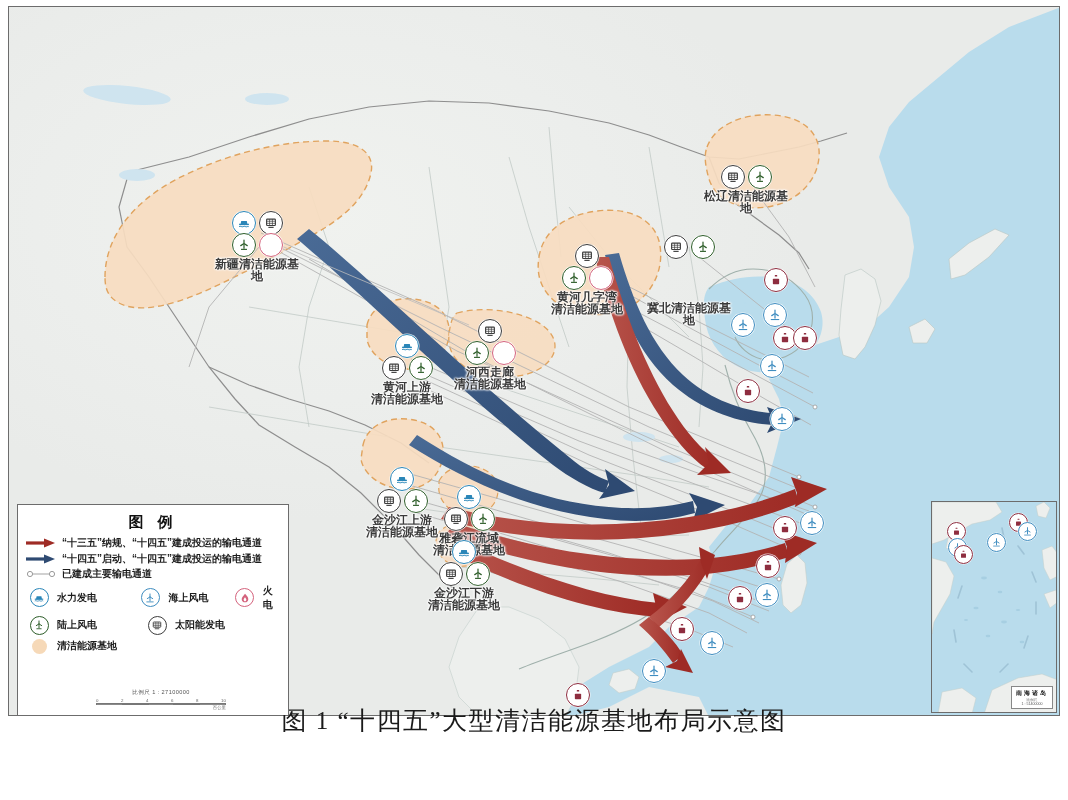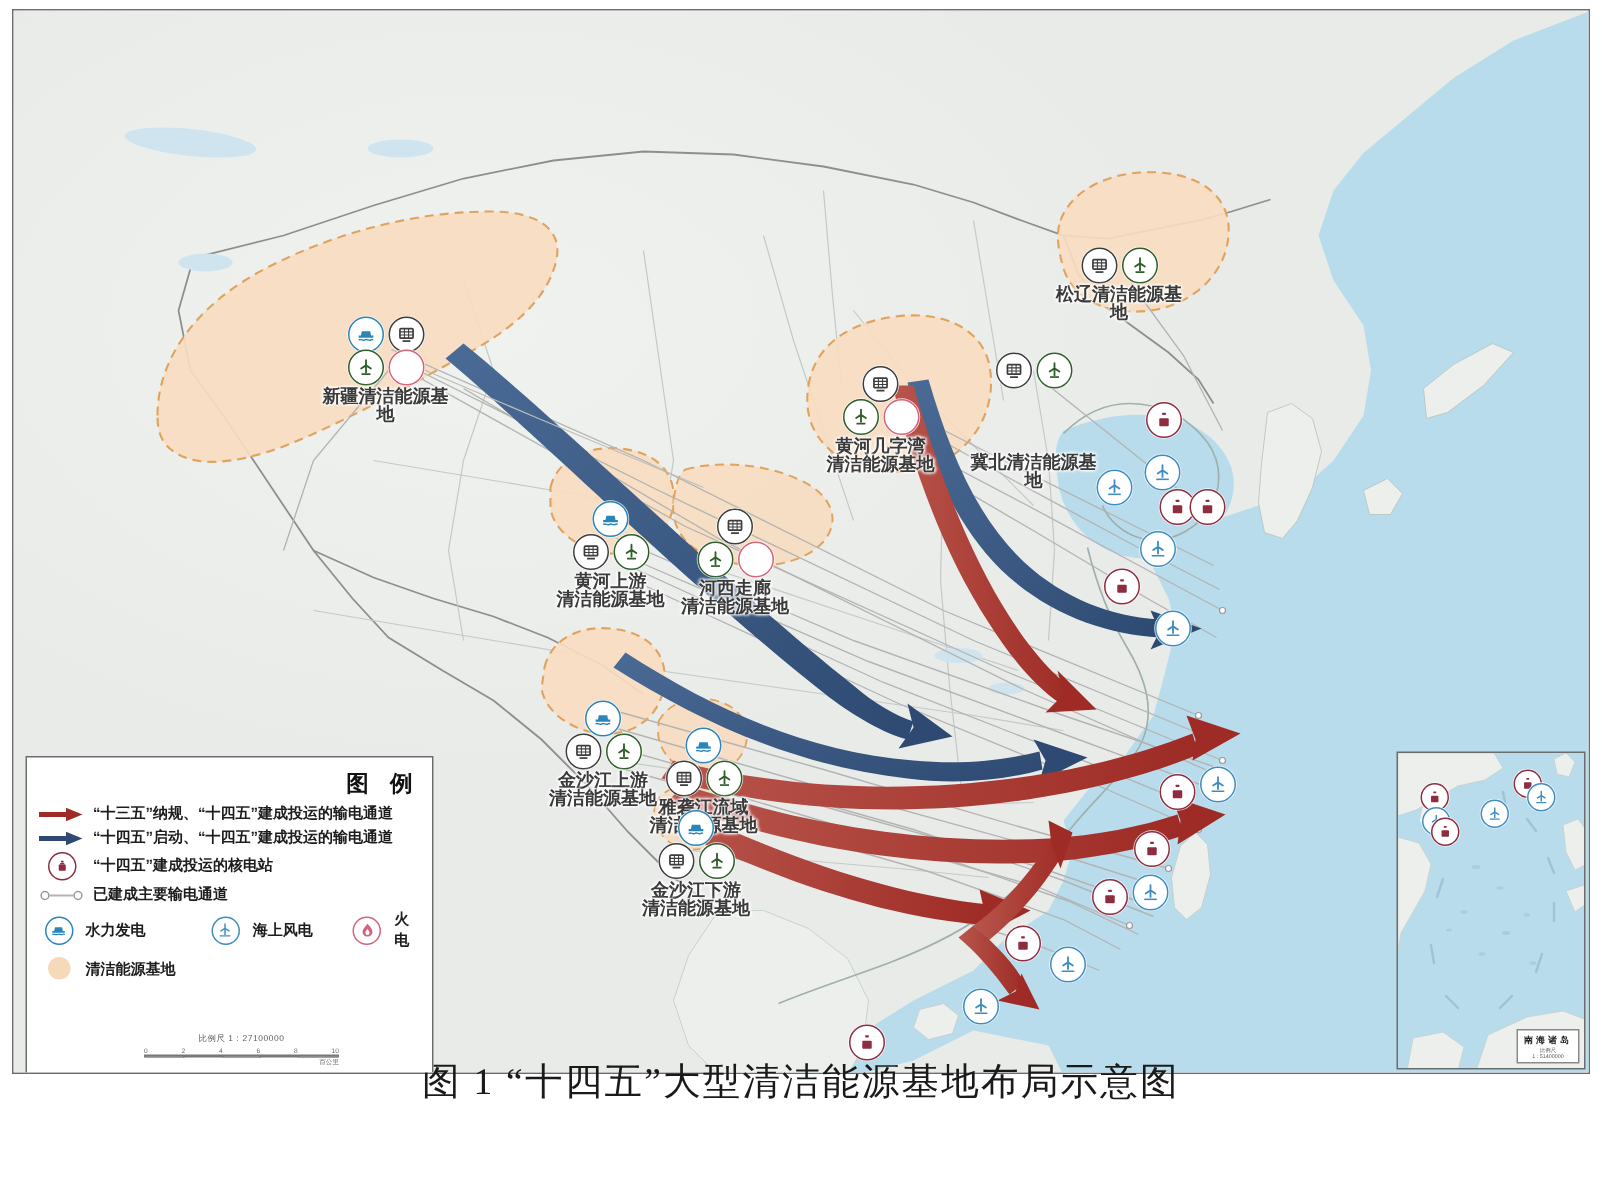--- a/index.html
+++ b/index.html
@@ -83,21 +83,21 @@
   #legend {
     position: absolute;
     left: 8px; top: 497px;
     width: 272px; height: 212px;
     background: #ffffff;
     border: 1px solid #6c6c6c;
     z-index: 60;
     padding: 6px 8px 4px 8px;
   }
   #legend-title {
-    text-align: right;
+    text-align: center;
     font-size: 15px;
     font-weight: 700;
     letter-spacing: 5px;
     color: #111;
     margin: 2px 0 5px 0;
   }
   .leg-row {
     display: flex;
     align-items: center;
     gap: 6px;
@@ -520,21 +520,21 @@
             <span class="ico wind">
               <svg width="14" height="14" viewBox="0 0 16 16">
                 <path d="M8,6.8 L8,12.2" stroke="#2e5e2a" stroke-width="1.4"></path>
                 <path d="M8,6.4 L8,2.4 M8,6.4 L4.3,8.7 M8,6.4 L11.7,8.7" stroke="#2e5e2a" stroke-width="1.4" stroke-linecap="round"></path>
                 <path d="M4.6,13 h6.8" stroke="#2e5e2a" stroke-width="1.3"></path>
               </svg>
             </span>
           </div>
           <div class="base-label">冀北清洁能源基地</div>
         </div>
-        <div class="base" style="left: 436px; top: 332px; width: 90px;">
+        <div class="base" style="left: 436px; top: 312px; width: 90px;">
           <div class="icon-row">
             <span class="ico solar">
               <svg width="14" height="14" viewBox="0 0 16 16">
                 <rect x="3" y="3.6" width="10" height="7.2" rx="0.8" fill="none" stroke="#3d3d3d" stroke-width="1.3"></rect>
                 <path d="M3,6 h10 M3,8.4 h10 M6.4,3.6 v7.2 M9.6,3.6 v7.2" stroke="#3d3d3d" stroke-width="0.8"></path>
                 <path d="M5,13 h6" stroke="#3d3d3d" stroke-width="1.3"></path>
               </svg>
             </span>
           </div>
           <div class="icon-row">
@@ -845,32 +845,20 @@
       <div class="leg-row">
         <span class="leg-key">
           <svg width="30" height="10" viewBox="0 0 30 10">
             <path d="M0,5 L20,5" stroke="#2e4a72" stroke-width="3.2" fill="none"></path>
             <path d="M18,0.5 L29,5 L18,9.5 Z" fill="#2e4a72"></path>
           </svg>
         </span>
         <span class="leg-label">“十四五”启动、“十四五”建成投运的输电通道</span>
       </div>
 
-      <div class="leg-row">
-        <span class="leg-key">
-          <span class="ico nuclear sm">
-            <svg width="11" height="11" viewBox="0 0 16 16">
-              <rect x="4.6" y="6.4" width="6.8" height="6" rx="0.8" fill="#8e2d3f"></rect>
-              <path d="M5.6,6.4 C5.6,3.6 10.4,3.6 10.4,6.4 Z" fill="#8e2d3f"></path>
-              <rect x="6.6" y="2.6" width="2.8" height="1.6" rx="0.5" fill="#8e2d3f"></rect>
-            </svg>
-          </span>
-        </span>
-        <span class="leg-label">“十四五”建成投运的核电站</span>
-      </div>
 
       <div class="leg-row">
         <span class="leg-key">
           <svg width="30" height="10" viewBox="0 0 30 10">
             <circle cx="4" cy="5" r="2.6" fill="#fff" stroke="#9a9a9a" stroke-width="1"></circle>
             <path d="M7,5 L23,5" stroke="#b3b3b3" stroke-width="1.2"></path>
             <circle cx="26" cy="5" r="2.6" fill="#fff" stroke="#9a9a9a" stroke-width="1"></circle>
           </svg>
         </span>
         <span class="leg-label">已建成主要输电通道</span>
@@ -909,20 +897,46 @@
                          C5.6,13.8 3.6,12.2 3.6,9.6 C3.6,7.4 5.4,5.8 8,2.4 Z" fill="#d4637d"></path>
                 <path d="M8,7 C9.2,8.6 9.8,9.4 9.8,10.4 C9.8,11.6 9,12.4 8,12.4
                          C7,12.4 6.2,11.6 6.2,10.4 C6.2,9.4 6.8,8.4 8,7 Z" fill="#fff"></path>
               </svg>
             </span>
           </span>
           <span>火电</span>
         </span>
       </div>
 
+      <div class="leg-grid">
+        <span class="leg-cell" style="width:118px">
+          <span class="leg-key">
+            <span class="ico wind sm">
+              <svg width="12" height="12" viewBox="0 0 16 16">
+                <path d="M8,7 L8,12.4" stroke="#2e5e2a" stroke-width="1.3"></path>
+                <path d="M8,6.6 L8,2.6 M8,6.6 L4.4,8.8 M8,6.6 L11.6,8.8" stroke="#2e5e2a" stroke-width="1.3" stroke-linecap="round"></path>
+                <path d="M4.6,13 h6.8" stroke="#2e5e2a" stroke-width="1.2"></path>
+              </svg>
+            </span>
+          </span>
+          <span>陆上风电</span>
+        </span>
+        <span class="leg-cell">
+          <span class="leg-key">
+            <span class="ico solar sm">
+              <svg width="12" height="12" viewBox="0 0 16 16">
+                <rect x="3" y="4" width="10" height="7" rx="0.8" fill="none" stroke="#3d3d3d" stroke-width="1.2"></rect>
+                <path d="M3,6.4 h10 M3,8.8 h10 M6.4,4 v7 M9.6,4 v7" stroke="#3d3d3d" stroke-width="0.8"></path>
+                <path d="M5,13 h6" stroke="#3d3d3d" stroke-width="1.2"></path>
+              </svg>
+            </span>
+          </span>
+          <span>太阳能发电</span>
+        </span>
+      </div>
 
       <div class="leg-grid">
         <span class="leg-cell">
           <span class="leg-key">
             <span class="swatch-base"></span>
           </span>
           <span>清洁能源基地</span>
         </span>
       </div>
 

